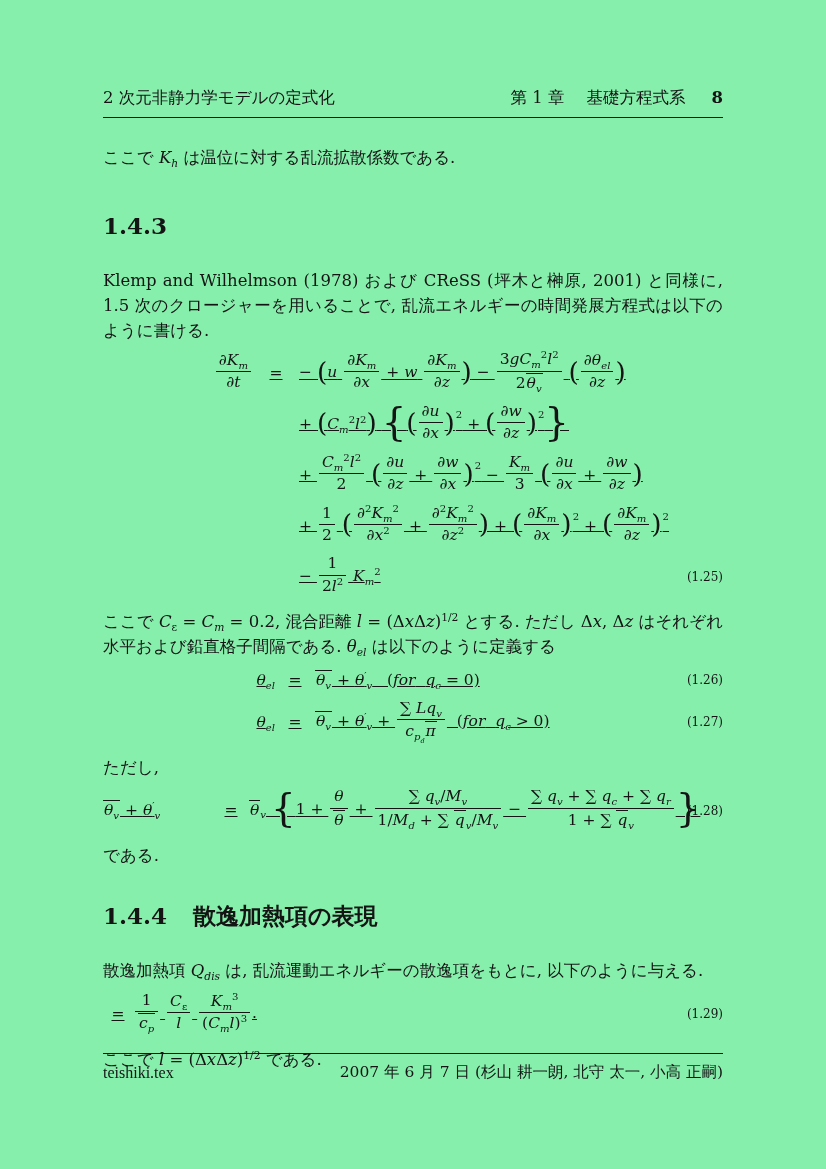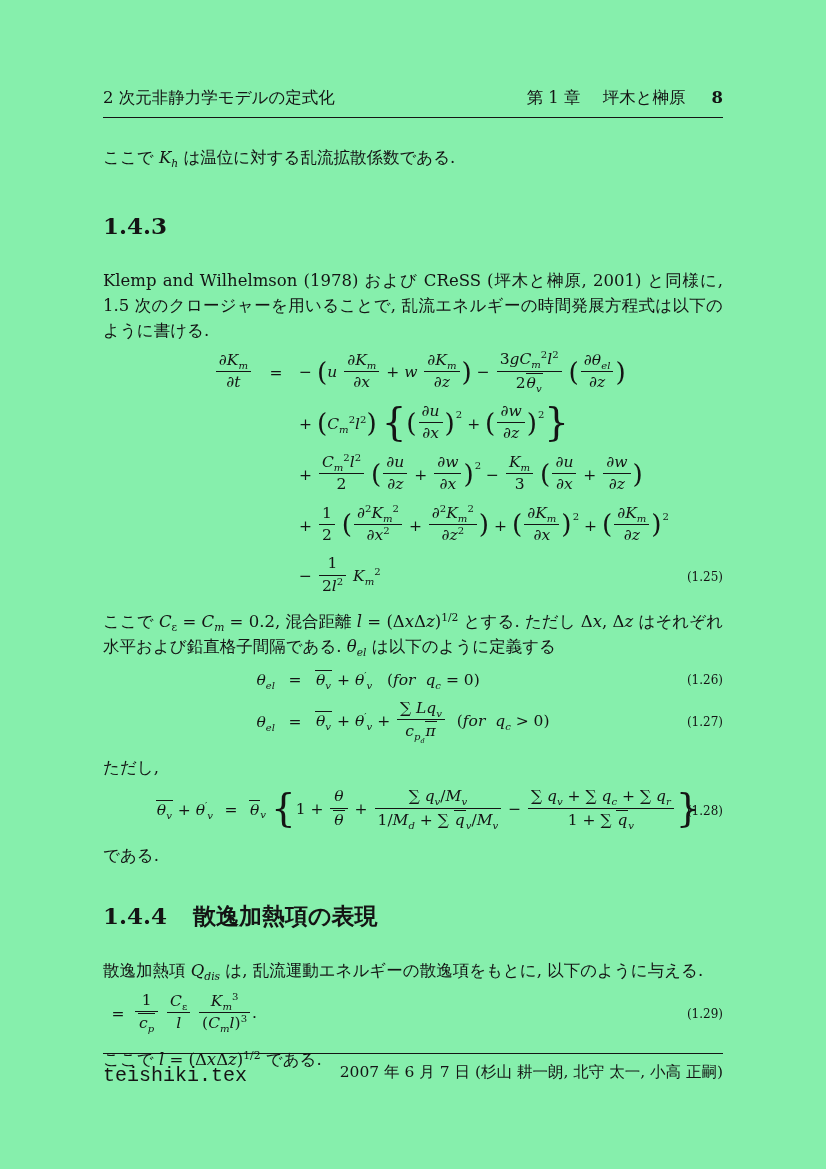--- a/index.html
+++ b/index.html
@@ -20,27 +20,27 @@
   
   .para { margin:26px 0 0 0; text-align:justify; }
   .para-kh { margin-top:28px; }
   .para-tight { margin-top:12px; }
   
   .sec { display:flex; font-weight:bold; font-size:23px; margin:38px 0 0 0;
     font-family:"DejaVu Sans","Liberation Sans",sans-serif; }
   .sec .sec-num { margin-right:26px; font-family:"DejaVu Serif","Liberation Serif",serif; }
   .sec-144 { margin-top:30px; }
   
-  .eqblock { margin-top:4px; font-size:15.5px; }
+  .eqblock { margin-top:4px; font-size:15.5px;text-decoration:underline; }
   .eqrow { display:flex; align-items:center; position:relative; margin:9px 0; }
   .c1  { width:150px; text-align:right; flex:none; }
   .rel { width:46px; text-align:center; flex:none; }
   .c1b { width:172px; text-align:right; flex:none; }
   .relb{ width:40px; text-align:center; flex:none; }
-  .c1c { width:110px; text-align:right; flex:none; }
+  .c1c { width:110px; flex:none; }
   .relc{ width:36px; text-align:center; flex:none; }
   .c1d { width:215px; text-align:right; flex:none; }
   .reld{ width:30px; text-align:center; flex:none; }
   .c3  { flex:1; text-align:left; }
   .eqno { position:absolute; right:0; top:50%; transform:translateY(-50%);
     font-style:normal; font-size:12px; }
   
   i { font-style:italic; }
   sup,sub { font-size:0.65em; line-height:0; }
   sup.hi { vertical-align:1.05em; margin-left:1px; }
@@ -48,32 +48,32 @@
     margin:0 2px; position:relative; top:-2px; }
   .fr .nu { display:block; padding:0 3px 1px 3px; border-bottom:1px solid #141414; line-height:1.25; }
   .fr .de { display:block; padding:1px 3px 0 3px; line-height:1.25; }
   .ovl { display:inline-block; border-top:1px solid #141414; line-height:1.05; padding:1px 1px 0 1px; }
   .dl  { font-size:170%; vertical-align:middle; line-height:0; position:relative; top:-2px; }
   .dxl { font-size:250%; vertical-align:middle; line-height:0; position:relative; top:-3px; font-weight:300; }
   
   .footer { position:absolute; left:103px; right:103px; top:1053px;
     border-top:1px solid #141414; padding-top:7px;
     display:flex; justify-content:space-between; font-size:15.5px; }
-  .ftr-file { font-family:Liberation Mono, monospace; font-size:20px; }
+  .ftr-file { font-family:Liberation Serif, serif; font-size:16px; }
 </style>
 </head>
 <body>
 
 <div class="page">
 
   <div class="header">
     <span class="hdr-left">2 次元非静力学モデルの定式化</span>
     <span class="hdr-right">
       <span class="hdr-chapter">第 1 章</span>
-      <span class="hdr-title">坪木と榊原</span>
+      <span class="hdr-title">基礎方程式系</span>
       <span class="hdr-pageno">8</span>
     </span>
   </div>
 
   <p class="para para-kh">ここで <i>K<sub>h</sub></i> は温位に対する乱流拡散係数である.</p>
 
   <h2 class="sec">
     <span class="sec-num">1.4.3</span>
   </h2>
 

